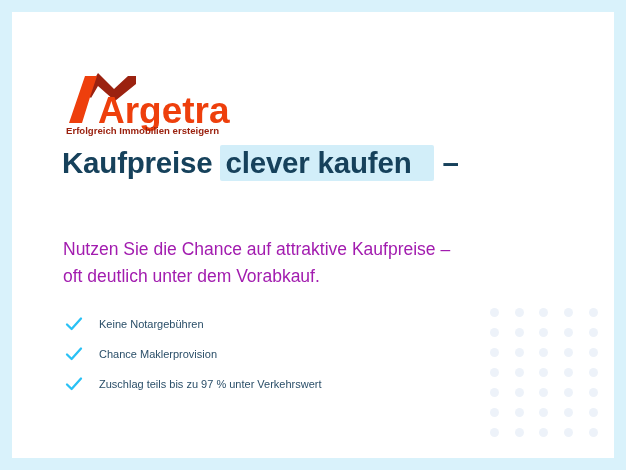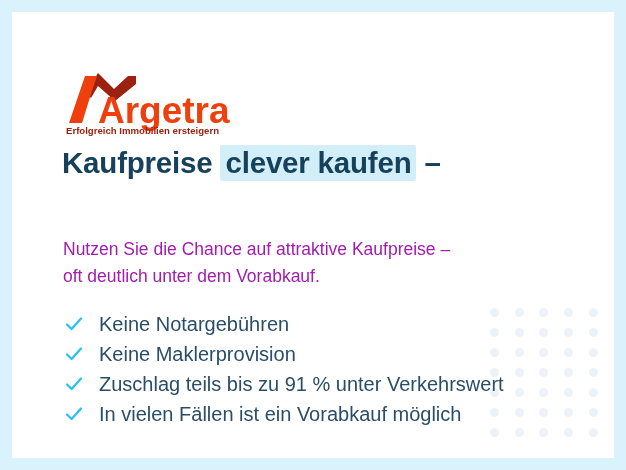--- a/index.html
+++ b/index.html
@@ -79,21 +79,21 @@
     top: 133px;
     width: 520px;
     font-size: 29.5px;
     font-weight: bold;
     line-height: 36px;
     color: #16415B;
     letter-spacing: -0.2px;
   }
   #headline .hl {
     background: #D2EEF9;
-    padding: 1px 5px 2px 5px;
+    padding: 1px 23px 2px 5px;
     border-radius: 2px;
     box-decoration-break: clone;
     -webkit-box-decoration-break: clone;
   }
 
   
   #subheadline {
     position: absolute;
     left: 51px;
     top: 224px;
@@ -120,21 +120,21 @@
     width: 22px;
     height: 22px;
     flex: 0 0 22px;
     margin-right: 14px;
     display: flex;
     align-items: center;
     justify-content: center;
   }
   .bullet .check svg { display: block; }
   .bullet .label {
-    font-size: 20px;
+    font-size: 11px;
     color: #2A4E68;
     line-height: 20px;
     white-space: nowrap;
   }
 </style>
 </head>
 <body>
 
 <div id="banner">
   <div id="card">
@@ -210,34 +210,26 @@
             </svg>
         </span>
         <span class="label">Keine Notargebühren</span>
       </div>
       <div class="bullet">
         <span class="check">
           <svg width="20" height="20" viewBox="0 0 20 20">
               <path d="M3 10.5 L7.6 15 L17 4.5" fill="none" stroke="#29C1F5" stroke-width="2.3" stroke-linecap="round" stroke-linejoin="round"></path>
             </svg>
         </span>
-        <span class="label">Keine Maklerprovision</span>
+        <span class="label">Chance Maklerprovision</span>
       </div>
       <div class="bullet">
         <span class="check">
           <svg width="20" height="20" viewBox="0 0 20 20">
               <path d="M3 10.5 L7.6 15 L17 4.5" fill="none" stroke="#29C1F5" stroke-width="2.3" stroke-linecap="round" stroke-linejoin="round"></path>
             </svg>
         </span>
-        <span class="label">Zuschlag teils bis zu 91 % unter Verkehrswert</span>
-      </div>
-      <div class="bullet">
-        <span class="check">
-          <svg width="20" height="20" viewBox="0 0 20 20">
-              <path d="M3 10.5 L7.6 15 L17 4.5" fill="none" stroke="#29C1F5" stroke-width="2.3" stroke-linecap="round" stroke-linejoin="round"></path>
-            </svg>
-        </span>
-        <span class="label">In vielen Fällen ist ein Vorabkauf möglich</span>
+        <span class="label">Zuschlag teils bis zu 97 % unter Verkehrswert</span>
       </div>
     </div>
 
   </div>
 </div>
 
 </body></html>

